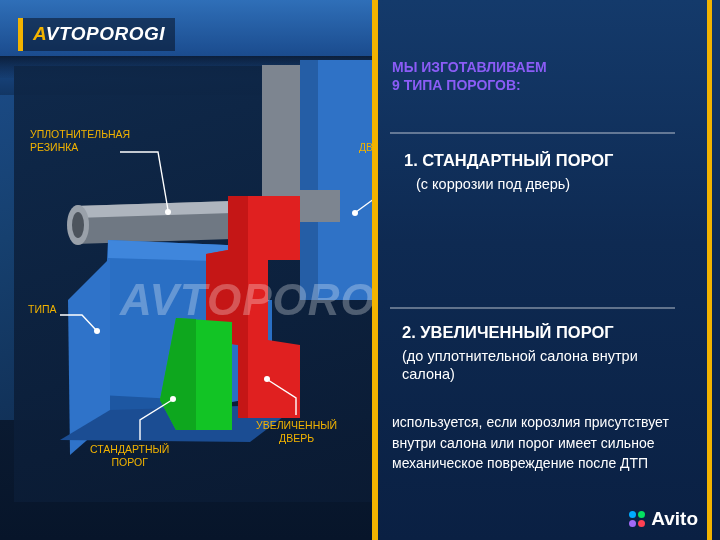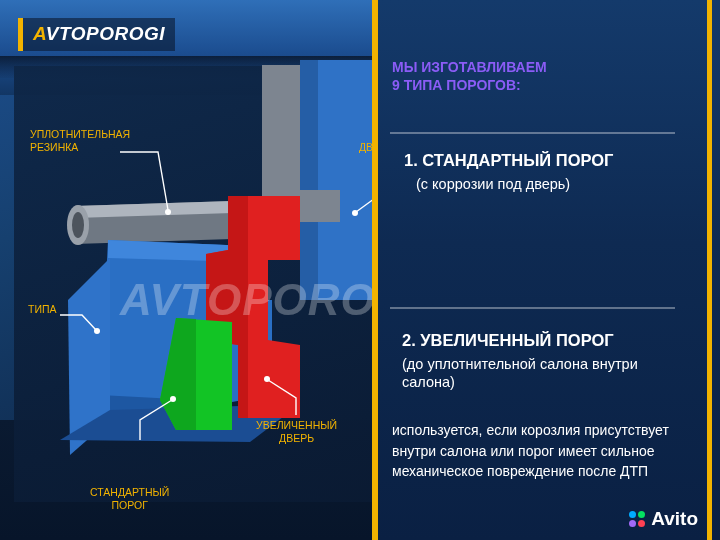--- a/index.html
+++ b/index.html
@@ -127,21 +127,21 @@
   #section-1 {
     position: absolute;
     left: 380px; top: 150px;
     width: 278px;
     margin-left: 24px;
   }
   #section-1 .sec-sub { margin-top: 4px; padding-left: 12px; }
   #section-1 .sec-body { margin-top: 14px; }
   #section-2 {
     position: absolute;
-    left: 392px; top: 330px;
+    left: 392px; top: 322px;
     width: 285px;
   }
   #section-2 .sec-title { padding-left: 10px; }
   #section-2 .sec-sub { margin-top: 4px; padding-left: 10px; }
   #section-2 .sec-body { margin-top: 28px; }
 
   
   .avito {
     position: absolute;
     right: 22px; bottom: 10px;
@@ -171,21 +171,21 @@
   .dlabel {
     position: absolute;
     font-size: 10.5px;
     font-weight: normal;
     line-height: 1.25;
     white-space: pre-line;
   }
   #label-seal  { left: 30px;  top: 128px; color: #f2b300; }
   #label-door  { left: 359px; top: 141px; color: #f2b300; }
   #label-body  { left: 28px;  top: 303px; color: #f2b300; }
-  #label-std   { left: 90px;  top: 443px; color: #f2b300; text-align: center; margin-top: 43px; }
+  #label-std   { left: 90px;  top: 443px; color: #f2b300; text-align: center; }
   #label-ext   { left: 256px; top: 419px; color: #f2b300; text-align: center; }
 
   svg { display: block; }
 </style>
 </head>
 <body>
 
 <div id="page">
 
   <div class="bg-base"></div>

